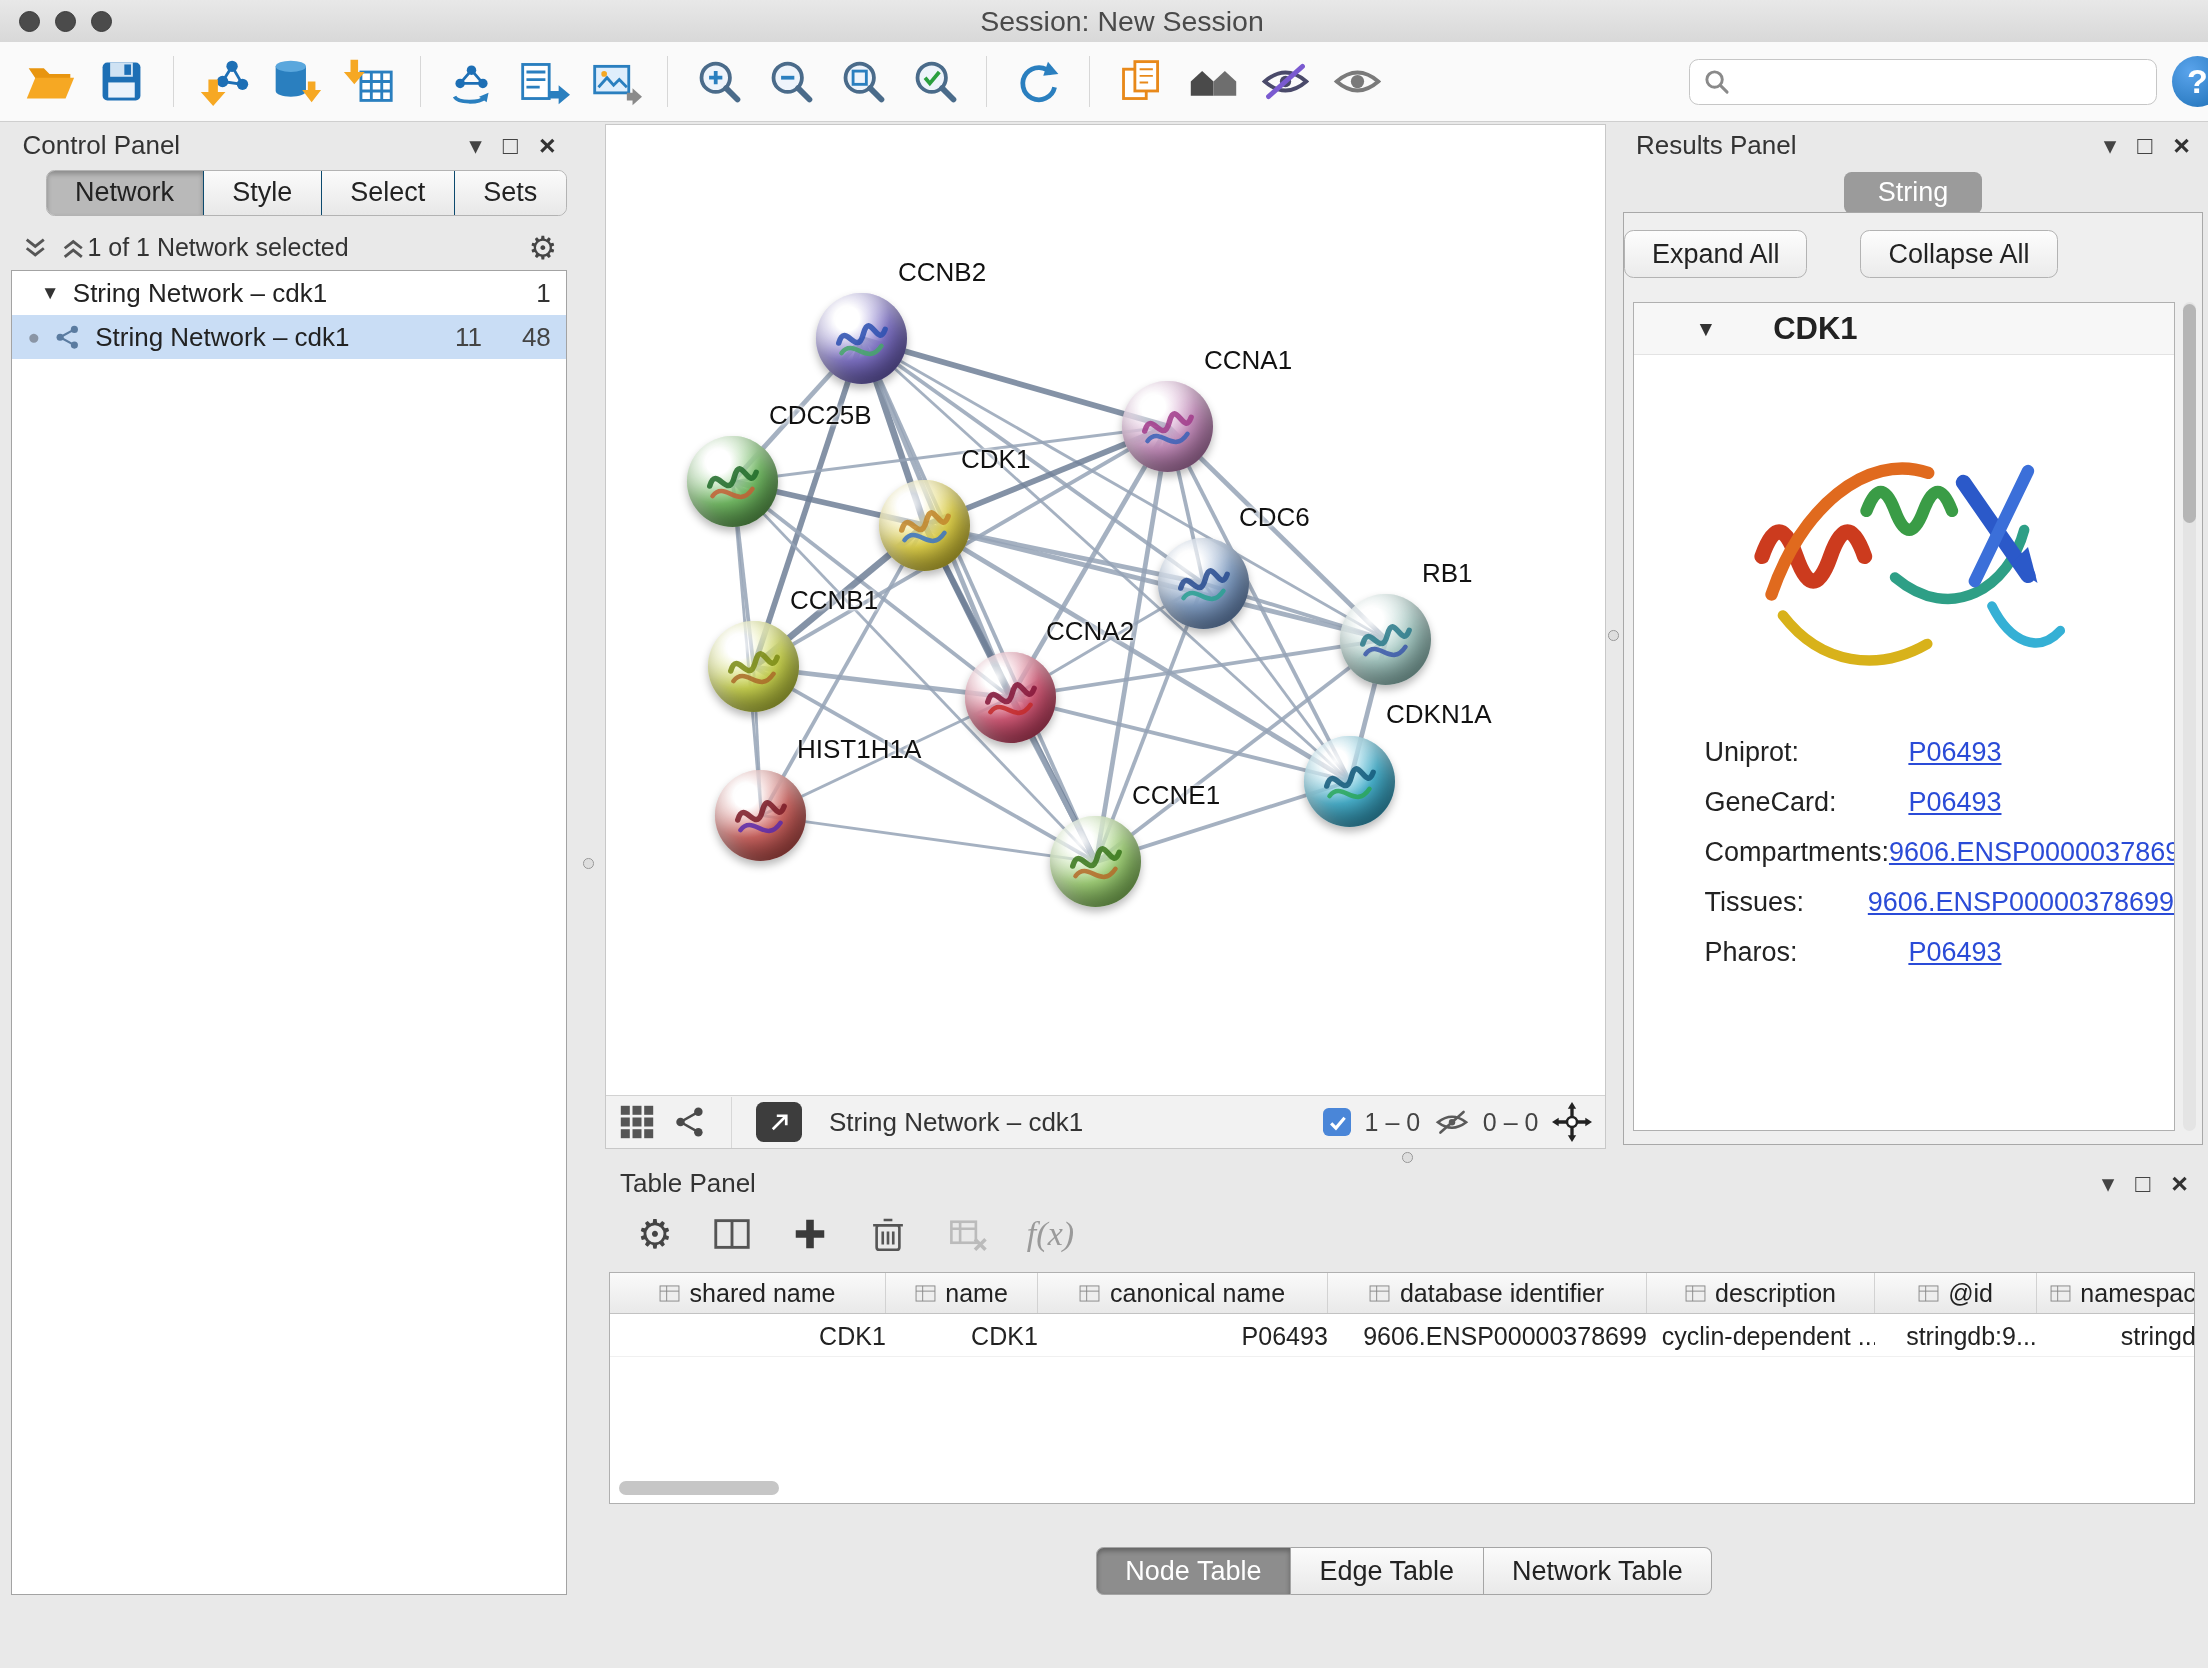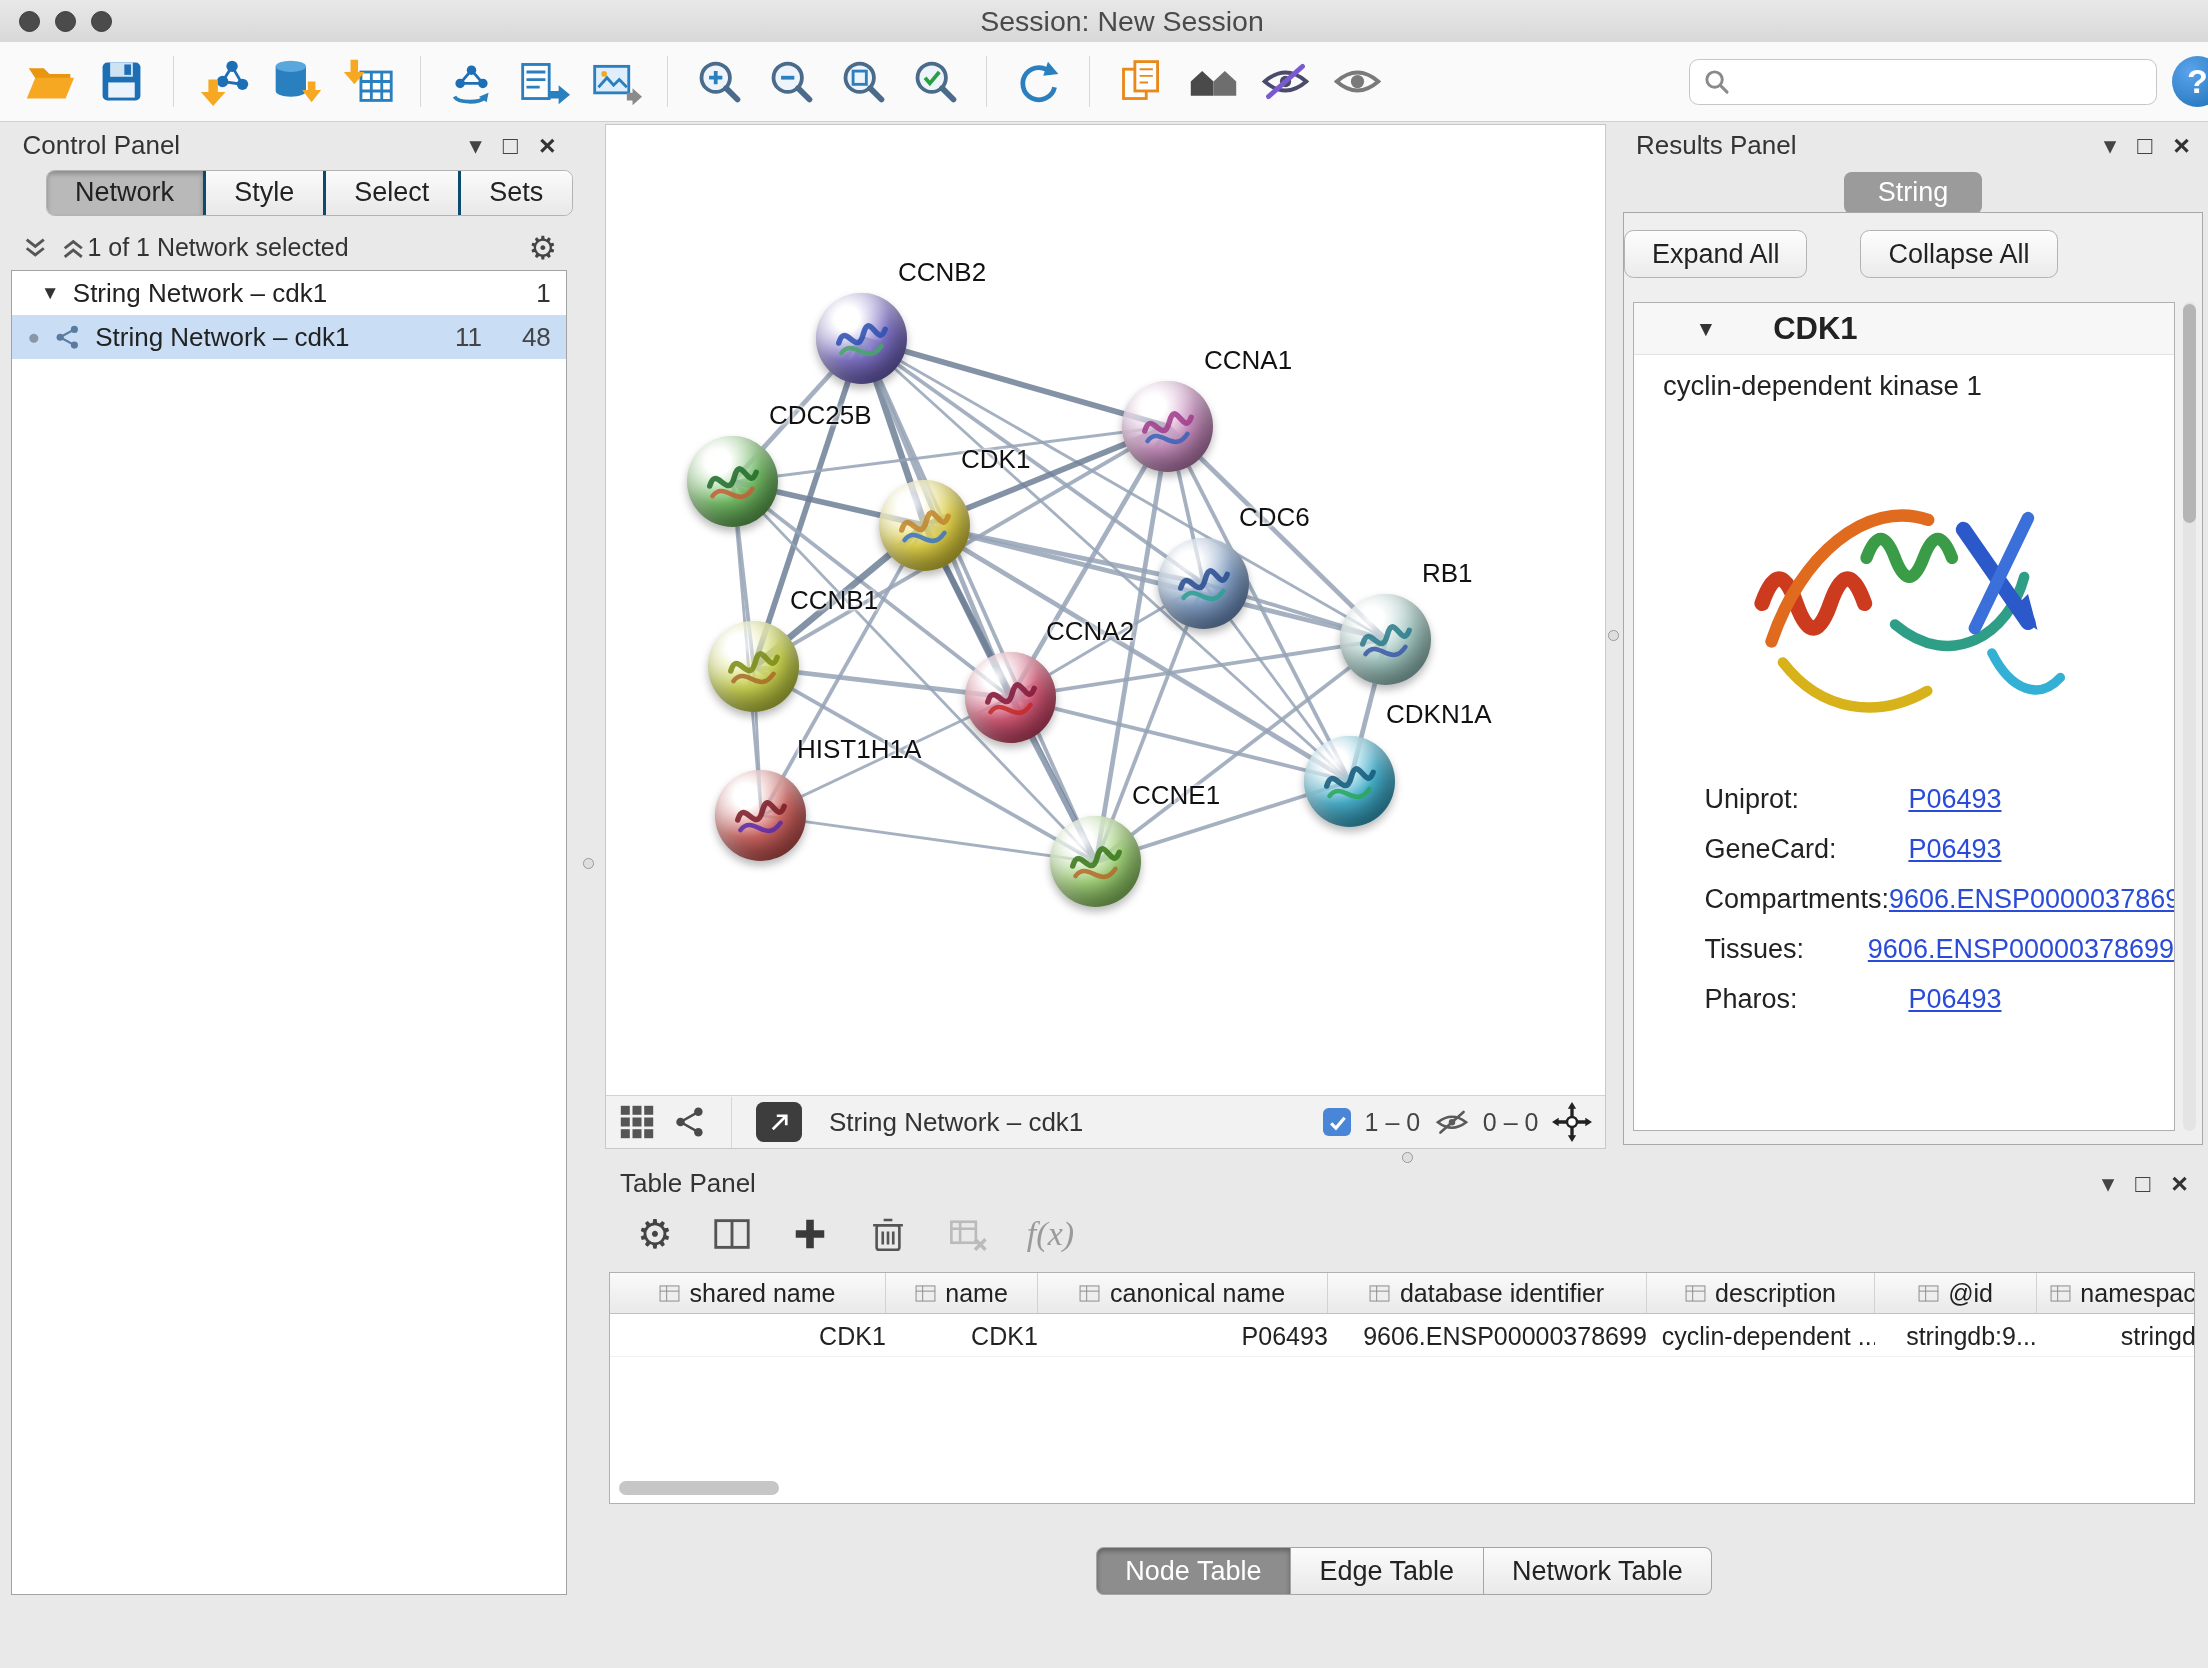--- a/index.html
+++ b/index.html
@@ -21,21 +21,21 @@
 
   
   .panel-header{height:42px;display:flex;align-items:center;padding:0 15px;font-size:26px;color:#333;}
   .ph-icons{margin-left:auto;display:flex;gap:21px;align-items:center;color:#444;font-size:25px;}
   .ph-icons span{cursor:default;line-height:1;}
   .close-x{font-weight:bold;font-size:28.5px;color:#333;}
 
   
   .control-panel{position:absolute;left:7.6px;top:124px;width:563px;height:1480px;}
   .cp-tabs{display:flex;margin:3.8px 0 0 38px;border:1px solid #b3b3b3;border-radius:8.6px;overflow:hidden;width:fit-content;background:#e4e4e4;}
-  .cp-tab{padding:6.7px 28.5px;font-size:27px;color:#222;border-right:3px solid #0c4a6e;background:linear-gradient(#fbfbfb,#e8e8e8);}
+  .cp-tab{padding:6.7px 28.5px;font-size:27px;color:#222;border-right:1px solid #0c4a6e;background:linear-gradient(#fbfbfb,#e8e8e8);}
   .cp-tab:last-child{border-right:none;}
   .cp-tab.selected{background:#b9b9b9;box-shadow:inset 0 2.9px 5.7px rgba(0,0,0,.25);}
   .tree-header{display:flex;align-items:center;height:48px;margin-top:7.6px;padding:0 13.3px;font-size:25px;color:#333;}
   .tree-header .th-status{flex:1;text-align:left;}
   .gear-glyph{font-size:32px;color:#444;}
   .tree-box{position:absolute;left:3.8px;right:3.8px;top:146px;bottom:9.5px;background:#fff;border:1px solid #a3a3a3;overflow:hidden;}
   .tree-row{display:flex;align-items:center;height:44px;font-size:26px;padding:0 15px;gap:13.3px;}
   .tree-row .tri{font-size:19px;color:#333;margin-left:13.3px;}
   .tree-row.selected{background:#c9ddf5;}
   .tree-count{margin-left:auto;color:#333;}
@@ -492,21 +492,20 @@
     <div class="results-box">
       <div class="rb-buttons">
         <button class="btn">Expand All</button>
         <button class="btn">Collapse All</button>
       </div>
       <div class="gene-card">
         <div class="gene-header">
           <span class="tri">▼</span>
           <span class="gene-name">CDK1</span>
         </div>
-        <div class="gene-desc">cyclin-dependent kinase 1</div>
         <svg class="ribbon" width="361" height="323" viewBox="0 0 380 340">
           <path d="M40 170 q18 -52 36 0 q18 52 36 0 q18 -52 36 0" fill="none" stroke="#cc3b1e" stroke-width="16" stroke-linecap="round"></path>
           <path d="M50 210 C80 120 150 60 215 82" fill="none" stroke="#e06a1e" stroke-width="13" stroke-linecap="round"></path>
           <path d="M150 122 q15 -40 30 0 q15 40 30 0 q15 -40 30 0" fill="none" stroke="#3a9c46" stroke-width="13" stroke-linecap="round"></path>
           <path d="M180 192 C240 242 300 202 316 142" fill="none" stroke="#2e9f86" stroke-width="11" stroke-linecap="round"></path>
           <path d="M252 92 L320 190" stroke="#2b59c9" stroke-width="16" stroke-linecap="round"></path>
           <path d="M320 80 L264 196" stroke="#3b6fd9" stroke-width="13" stroke-linecap="round"></path>
           <polygon points="330,198 302,178 320,160" fill="#2b59c9"></polygon>
           <path d="M282 222 C302 262 332 272 354 248" fill="none" stroke="#35b0d5" stroke-width="10" stroke-linecap="round"></path>
           <path d="M62 232 C102 284 162 292 214 262" fill="none" stroke="#d8b21a" stroke-width="11" stroke-linecap="round"></path>

